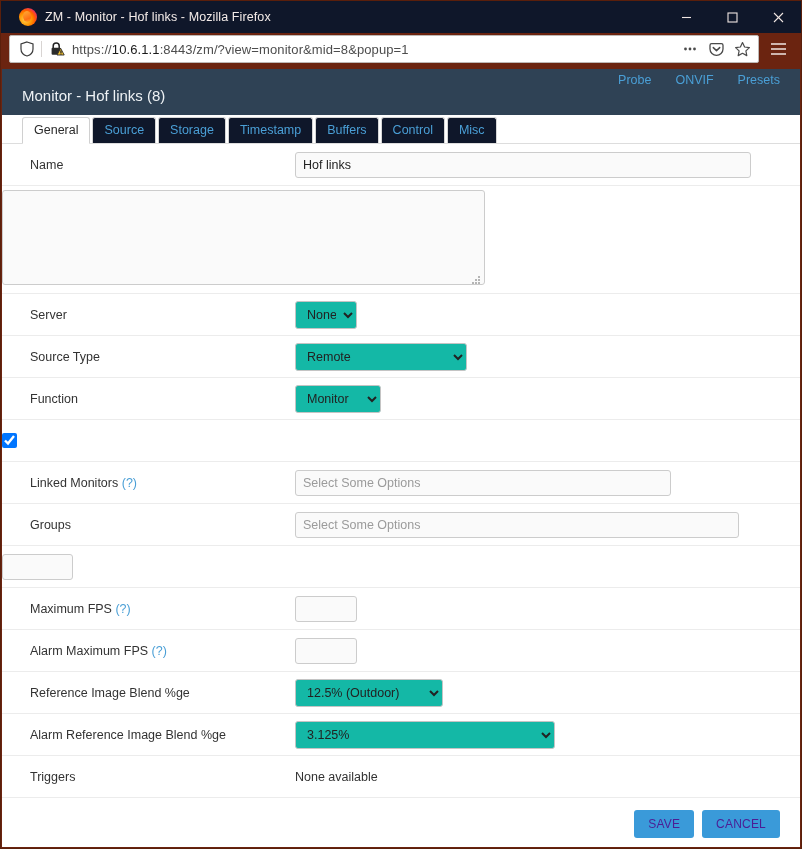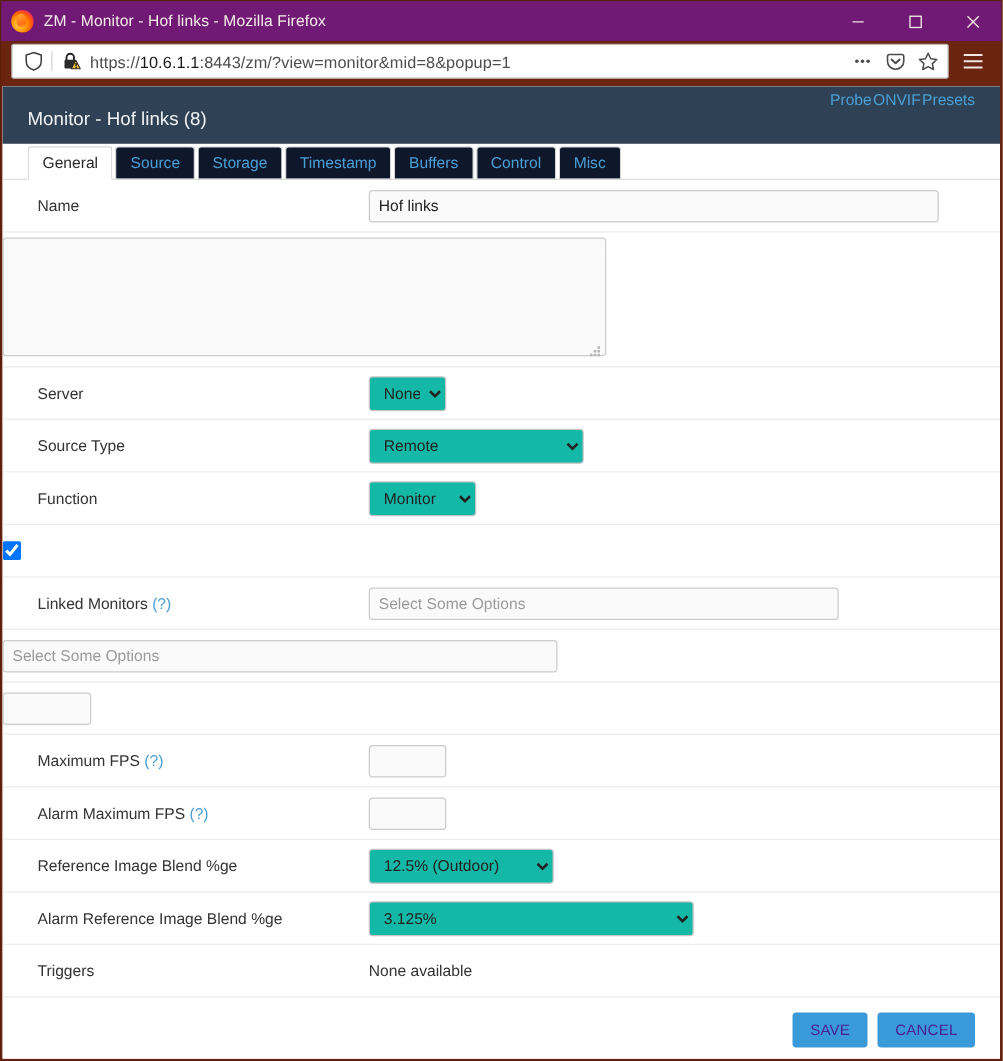--- a/index.html
+++ b/index.html
@@ -13,24 +13,24 @@
 
   
   .window {
     width: 802px; height: 849px;
     background: #6b2410;
     display: flex; flex-direction: column;
     border: 1px solid #5a1f0b;
   }
   .titlebar {
     height: 32px;
-    background: #701a75;
+    background: #0f172a;
     display: flex; align-items: center;
     flex: 0 0 32px;
-    padding-left: 8px;
+    padding-left: 18px;
   }
   .ff-logo {
     width: 18px; height: 18px;
     border-radius: 50%;
     background: radial-gradient(circle at 35% 65%, #ffd24d 0%, #ff9400 38%, #ff5c00 58%, #e8296b 78%, #7b2bbd 100%);
     flex: 0 0 18px;
     margin-right: 8px;
     position: relative;
   }
   .ff-logo::after {
@@ -121,21 +121,21 @@
   }
   .zm-header {
     background: #2f4255;
     height: 46px;
     position: relative;
     flex: 0 0 46px;
   }
   .zm-links {
     position: absolute;
     right: 20px; top: 4px;
-    display: flex; gap: 1px;
+    display: flex; gap: 24px;
     font-size: 12.5px;
   }
   .zm-links a { color: #4a9fd6; text-decoration: none; }
   .zm-title {
     position: absolute;
     left: 20px; top: 18px;
     color: #eef2f5;
     font-size: 15px;
   }
 
@@ -434,20 +434,21 @@
         <div class="lbl">
           <span>Linked Monitors</span>
           <span class="help">(?)</span>
         </div>
         <div class="fld">
           <input class="txt opts" type="text" placeholder="Select Some Options" style="">
         </div>
       </div>
 
       <div class="row">
+        <div class="lbl">Groups</div>
         <div class="fld">
           <input class="txt opts2" type="text" placeholder="Select Some Options" style="">
         </div>
       </div>
 
       <div class="row">
         <div class="fld">
           <input class="txt tiny" type="text" style="">
         </div>
       </div>

